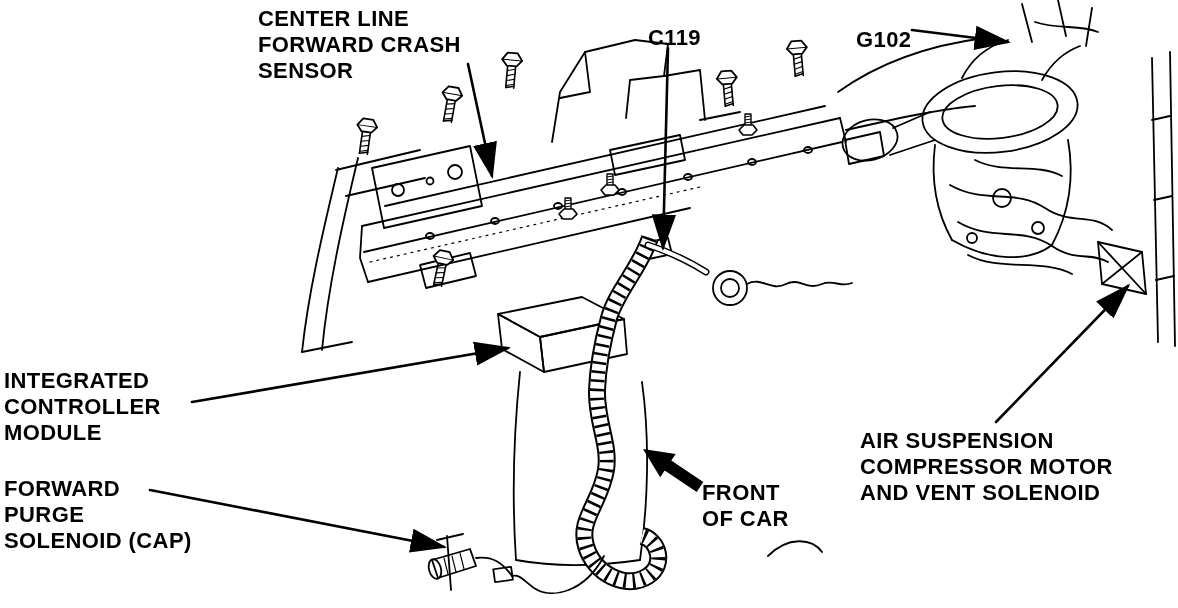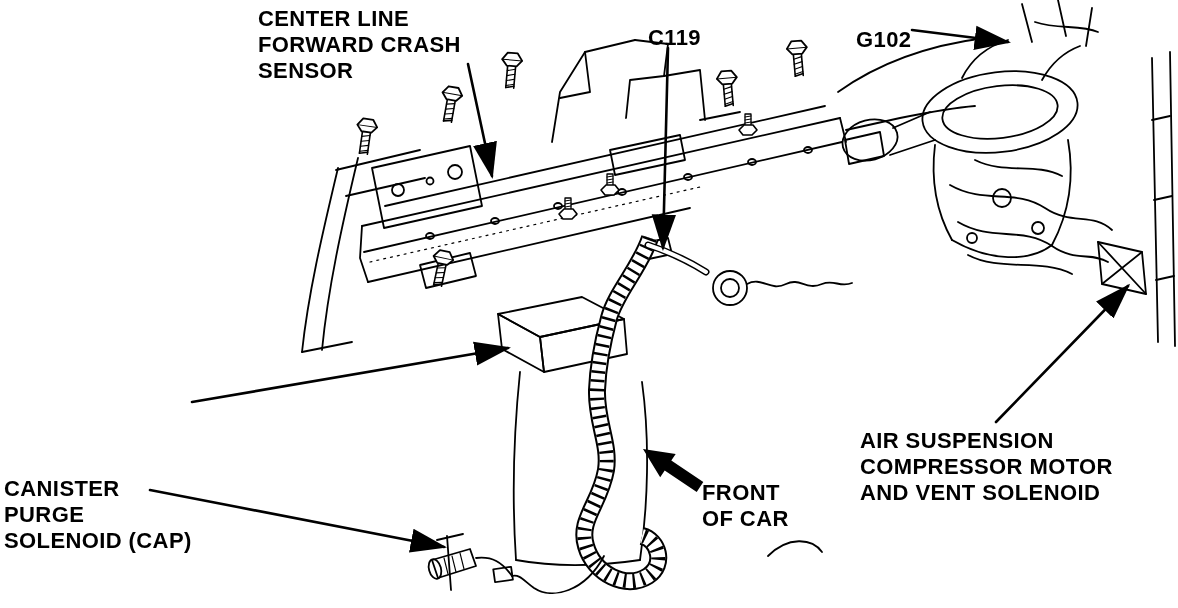--- a/index.html
+++ b/index.html
@@ -164,21 +164,24 @@
     </g>
 
     <polygon points="643,449 675.7,454 671.3,460.6 703.3,482 696.7,492 664.7,470.6 660.2,477.2" fill="currentColor" stroke="none"></polygon>
   </svg>
 
   <div class="lbl" style="left:258px; top:6px;">CENTER LINE
 FORWARD CRASH
 SENSOR</div>
   <div class="lbl" style="left:648px; top:17px;margin-top:8px;">C119</div>
   <div class="lbl" style="left:856px; top:27px;">G102</div>
-  <div class="lbl" style="left:4px;   top:476px;">CANISTER
+  <div class="lbl" style="left:4px;   top:368px;">INTEGRATED
+CONTROLLER
+MODULE</div>
+  <div class="lbl" style="left:4px;   top:476px;">FORWARD
 PURGE
 SOLENOID (CAP)</div>
   <div class="lbl" style="left:860px; top:428px;">AIR SUSPENSION
 COMPRESSOR MOTOR
 AND VENT SOLENOID</div>
   <div class="lbl" style="left:702px; top:480px;">FRONT
 OF CAR</div>
 </div>
 
 </body></html>

